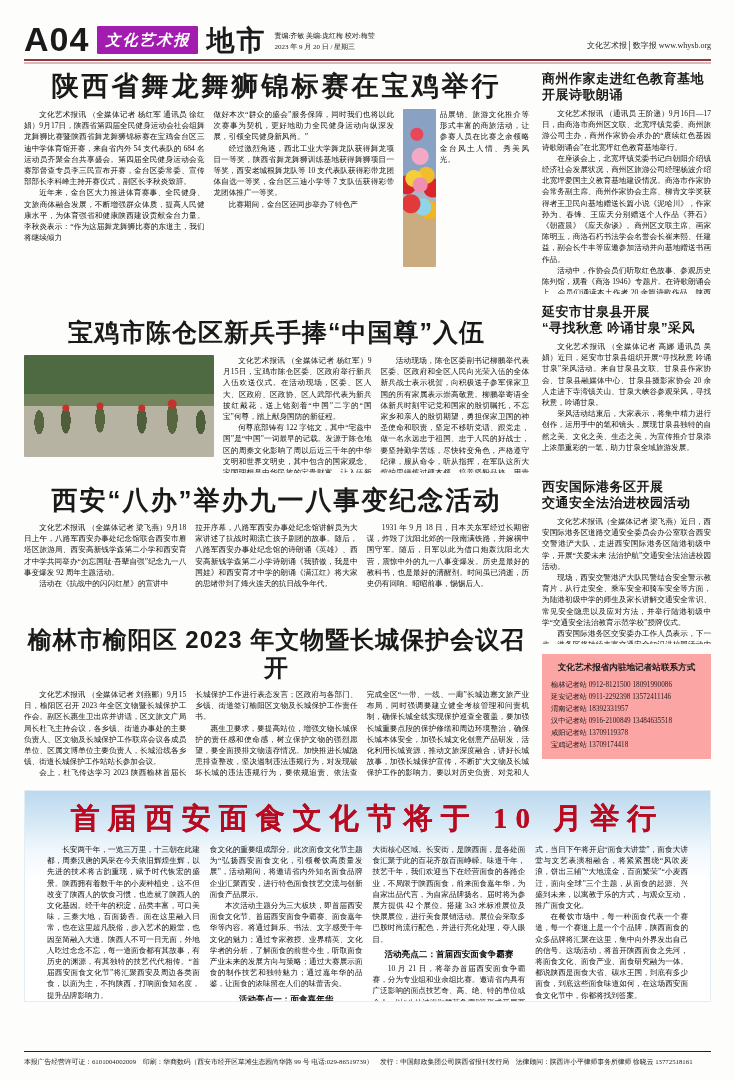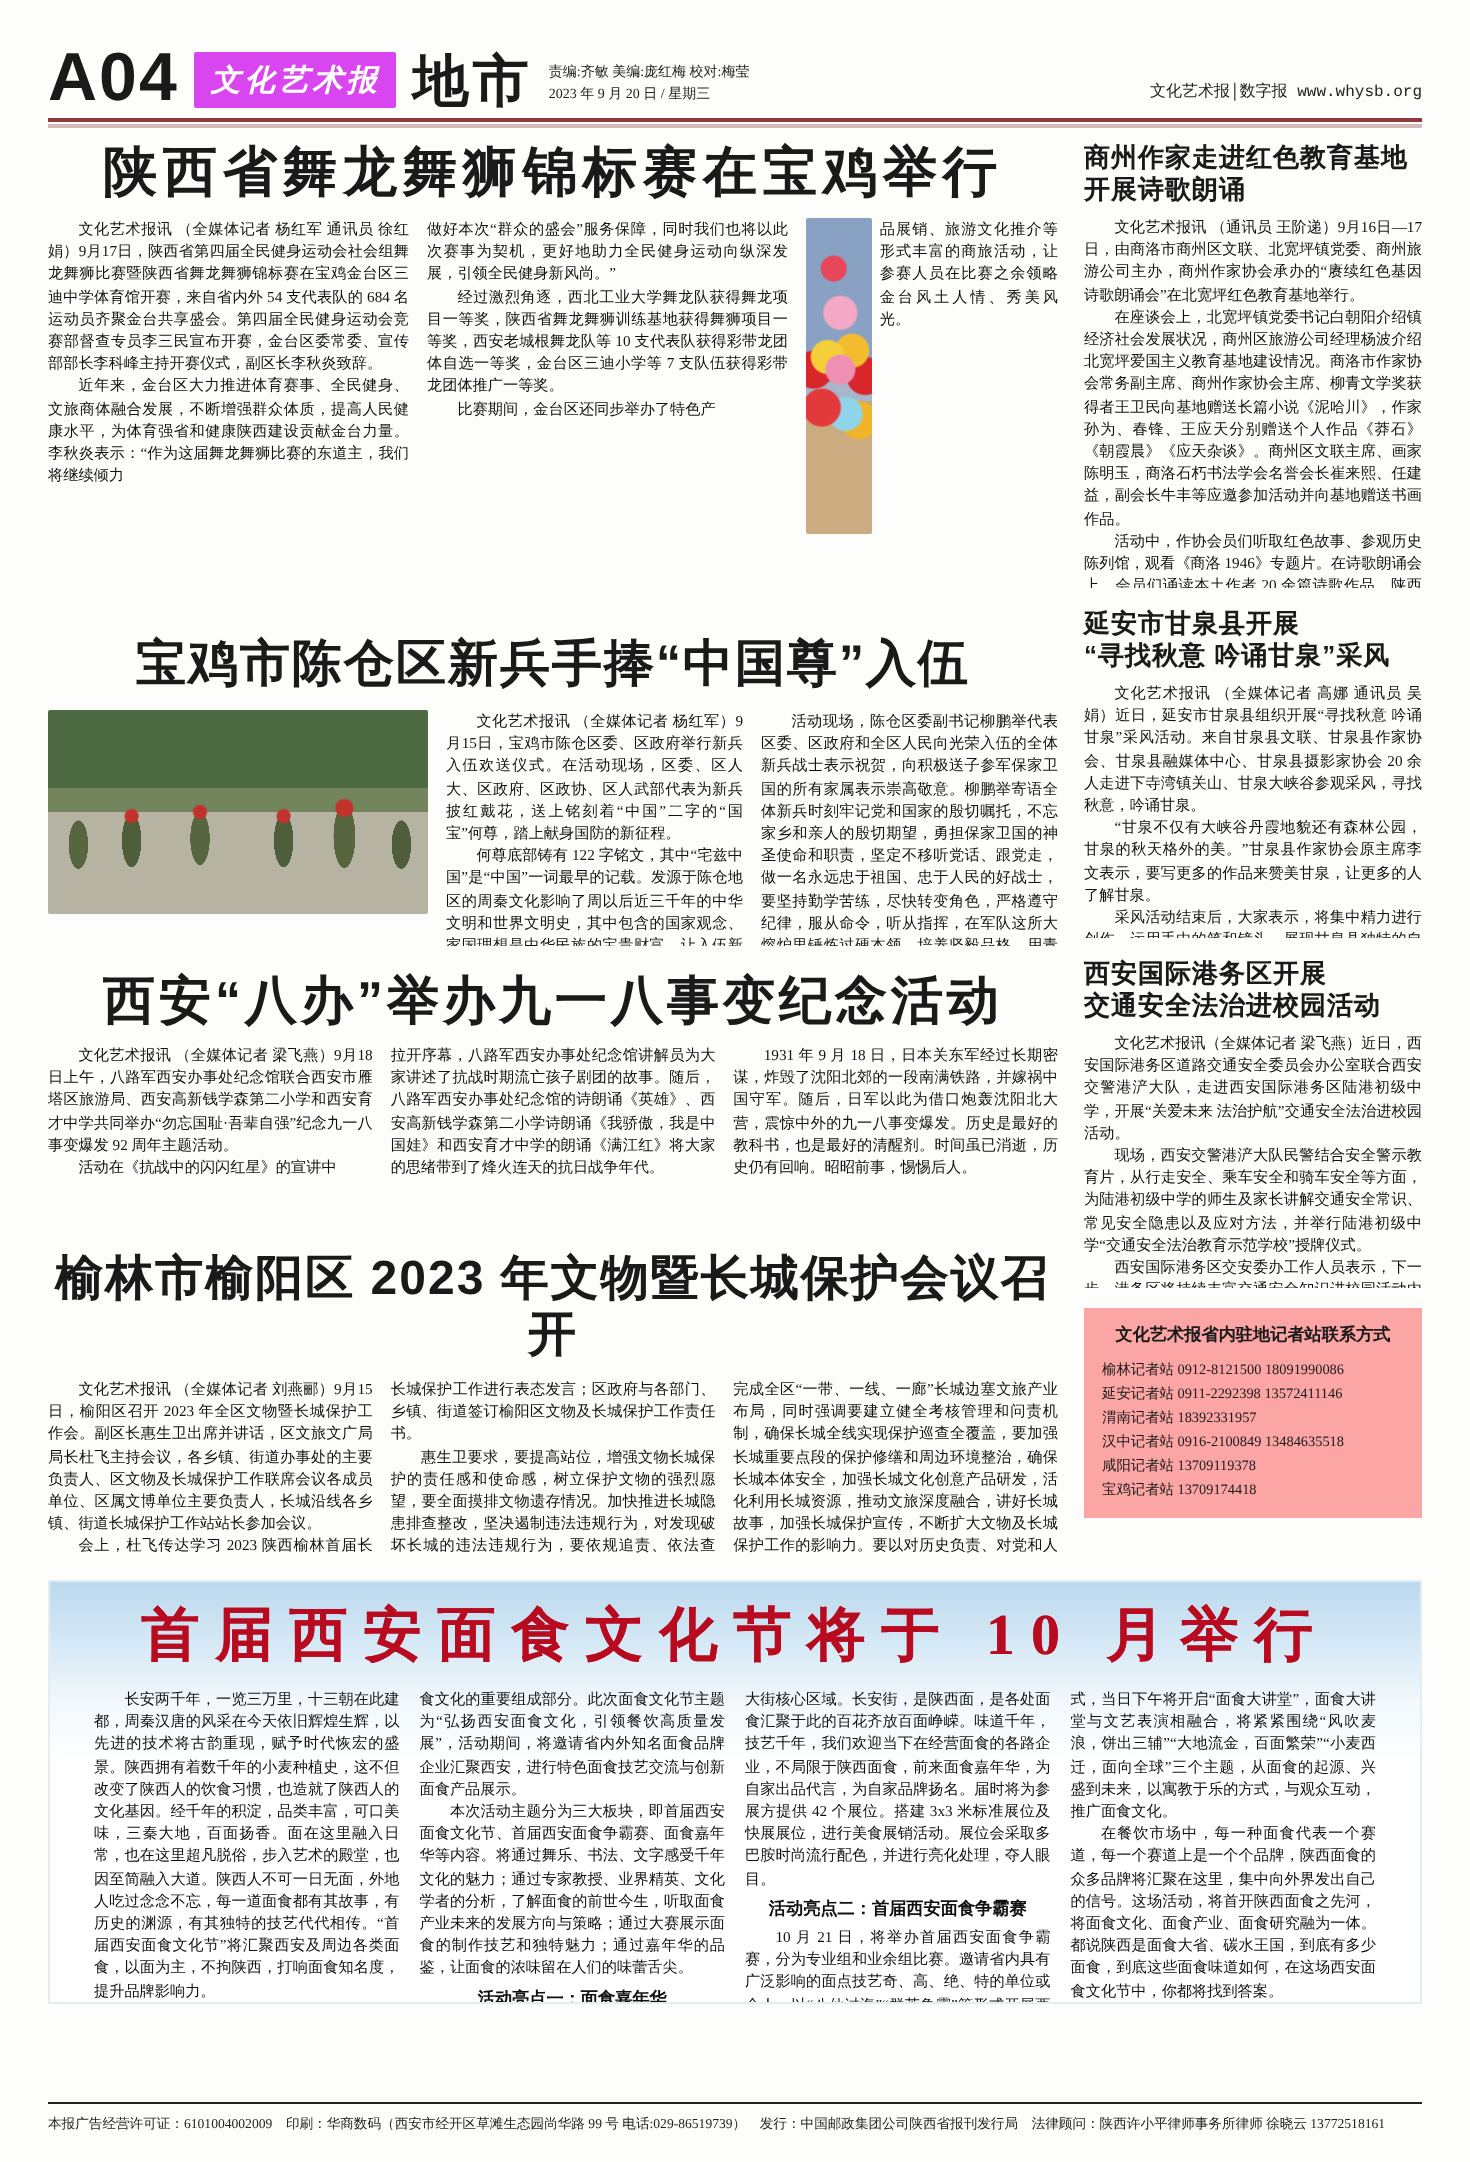--- a/index.html
+++ b/index.html
@@ -6,27 +6,27 @@
   html,body { background:#888; }
   .page {
     width:735px; height:1081px; background:#fdfdfc; margin:0 auto;
     font-family:"Liberation Serif", serif; color:#1a1a1a;
     padding:24px 24px 0 24px; position:relative; overflow:hidden;
   }
   
   .hdr { display:flex; align-items:flex-end; gap:8px; }
   .hdr-pageno { font-family:"Liberation Sans", sans-serif; font-size:34px; font-weight:700; line-height:30px; letter-spacing:1px; }
   .hdr-masthead {
-    background:#d946ef; color:#fff; font-weight:700; font-style:italic;
+    background:#a21caf; color:#fff; font-weight:700; font-style:italic;
     font-size:15px; padding:5px 8px 4px; letter-spacing:2px; border-radius:1px;
     font-family:"Liberation Serif", serif; white-space:nowrap;
   }
   .hdr-section { font-family:"Liberation Sans", sans-serif; font-size:28px; font-weight:700; line-height:26px; letter-spacing:2px; }
   .hdr-meta { font-size:7px; line-height:11px; color:#222; padding-bottom:1px; }
-  .hdr-right { margin-left:auto; font-size:8px; color:#222; padding-bottom:3px; font-family:Liberation Mono, monospace; }
+  .hdr-right { margin-left:auto; font-size:8px; color:#222; padding-bottom:3px; font-family:Liberation Serif, serif; }
   .hdr-rule { margin-top:5px; height:2px; background:#8f3a3c; box-shadow:0 3px 0 rgba(143,58,60,.35); }
 
   
   .main { display:flex; gap:13px; margin-top:10px; height:709px; overflow:hidden; }
   .left { width:505px; flex:none; }
   .right { flex:1; min-width:0; }
 
   .body-txt { font-size:7.6px; line-height:11.2px; text-align:justify; color:#111; }
   .body-txt p { text-indent:2em; }
   .body-txt p.noindent { text-indent:0; }
@@ -215,21 +215,20 @@
         </div>
       </div>
 
       <div class="r-art r2">
         <div class="r-title">
           <div>延安市甘泉县开展</div>
           <div>“寻找秋意 吟诵甘泉”采风</div>
         </div>
         <div class="r-body body-txt">
           <p>文化艺术报讯 （全媒体记者 高娜 通讯员 吴娟）近日，延安市甘泉县组织开展“寻找秋意 吟诵甘泉”采风活动。来自甘泉县文联、甘泉县作家协会、甘泉县融媒体中心、甘泉县摄影家协会 20 余人走进下寺湾镇关山、甘泉大峡谷参观采风，寻找秋意，吟诵甘泉。</p>
-          <p>“甘泉不仅有大峡谷丹霞地貌还有森林公园，甘泉的秋天格外的美。”甘泉县作家协会原主席李文表示，要写更多的作品来赞美甘泉，让更多的人了解甘泉。</p>
           <p>采风活动结束后，大家表示，将集中精力进行创作，运用手中的笔和镜头，展现甘泉县独特的自然之美、文化之美、生态之美，为宣传推介甘泉添上浓墨重彩的一笔，助力甘泉全域旅游发展。</p>
         </div>
       </div>
 
       <div class="r-art r3">
         <div class="r-title">
           <div>西安国际港务区开展</div>
           <div>交通安全法治进校园活动</div>
         </div>
         <div class="r-body body-txt">

